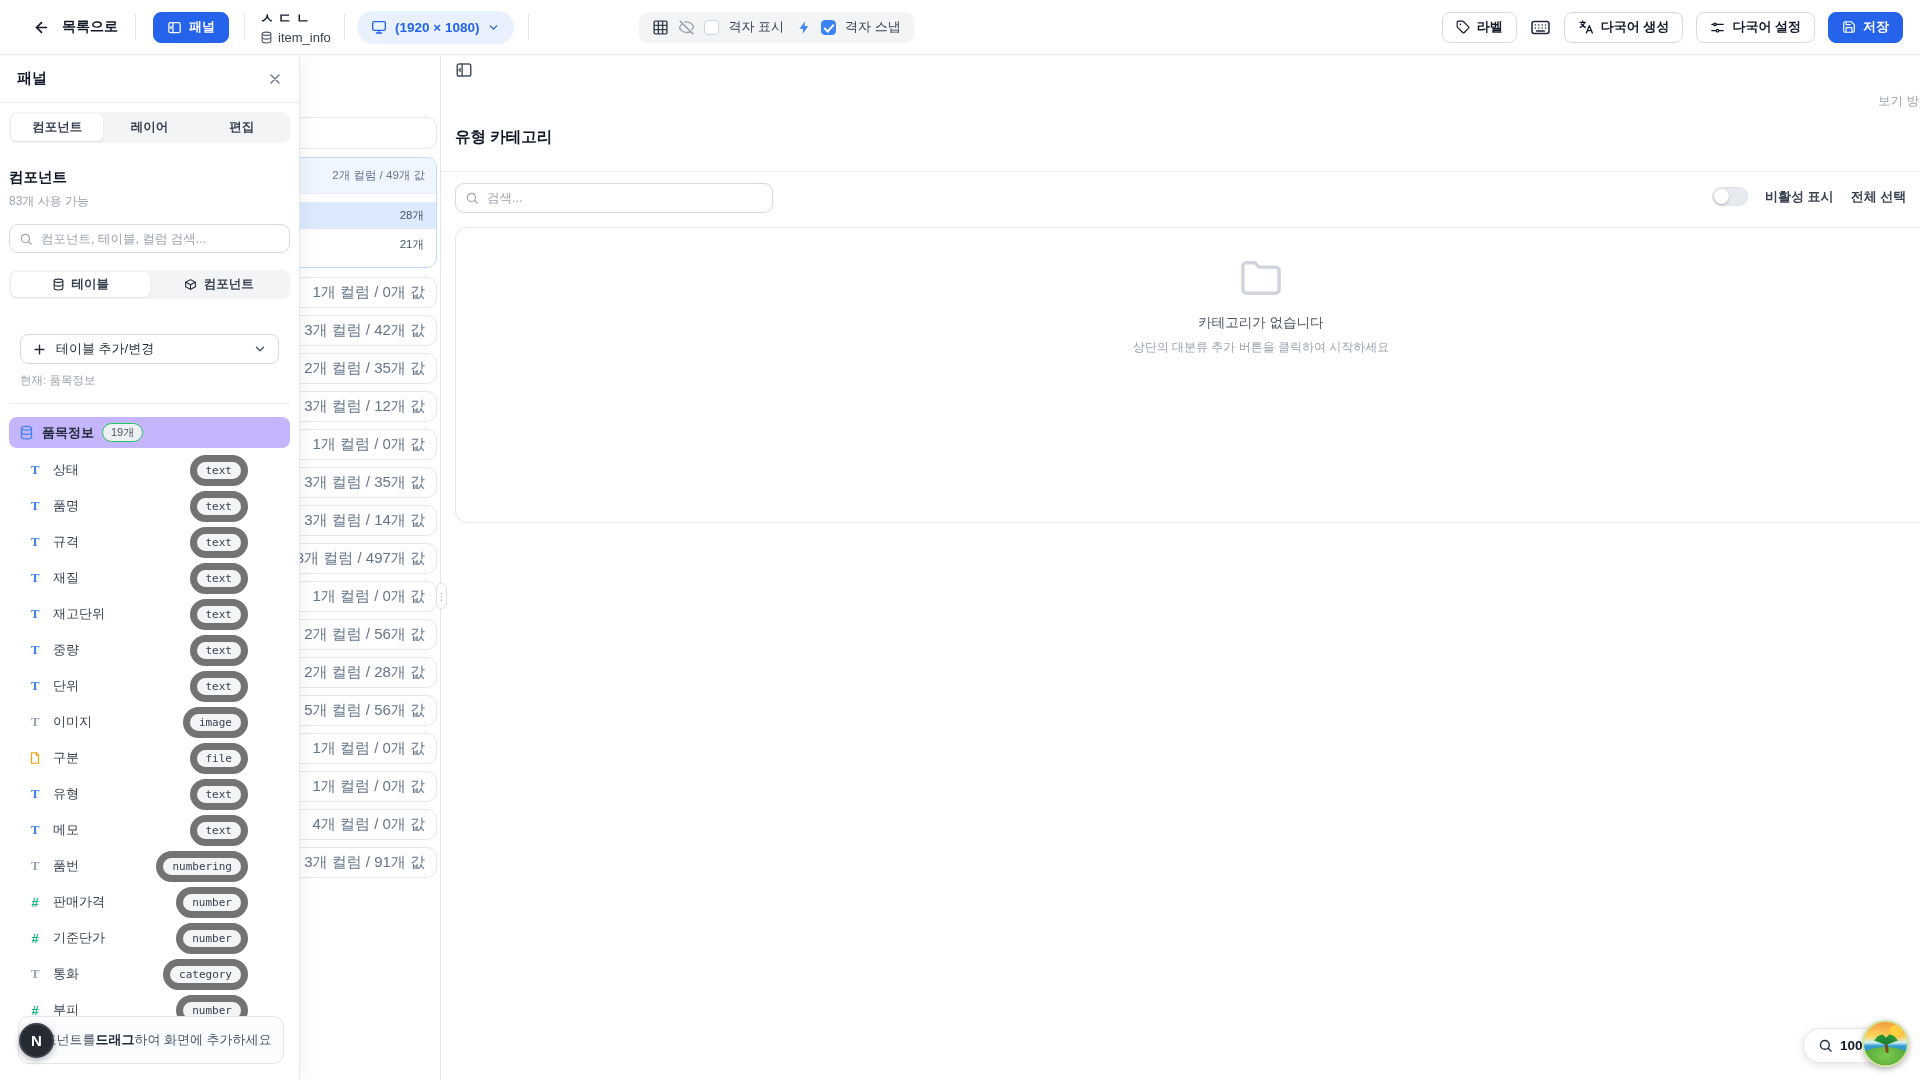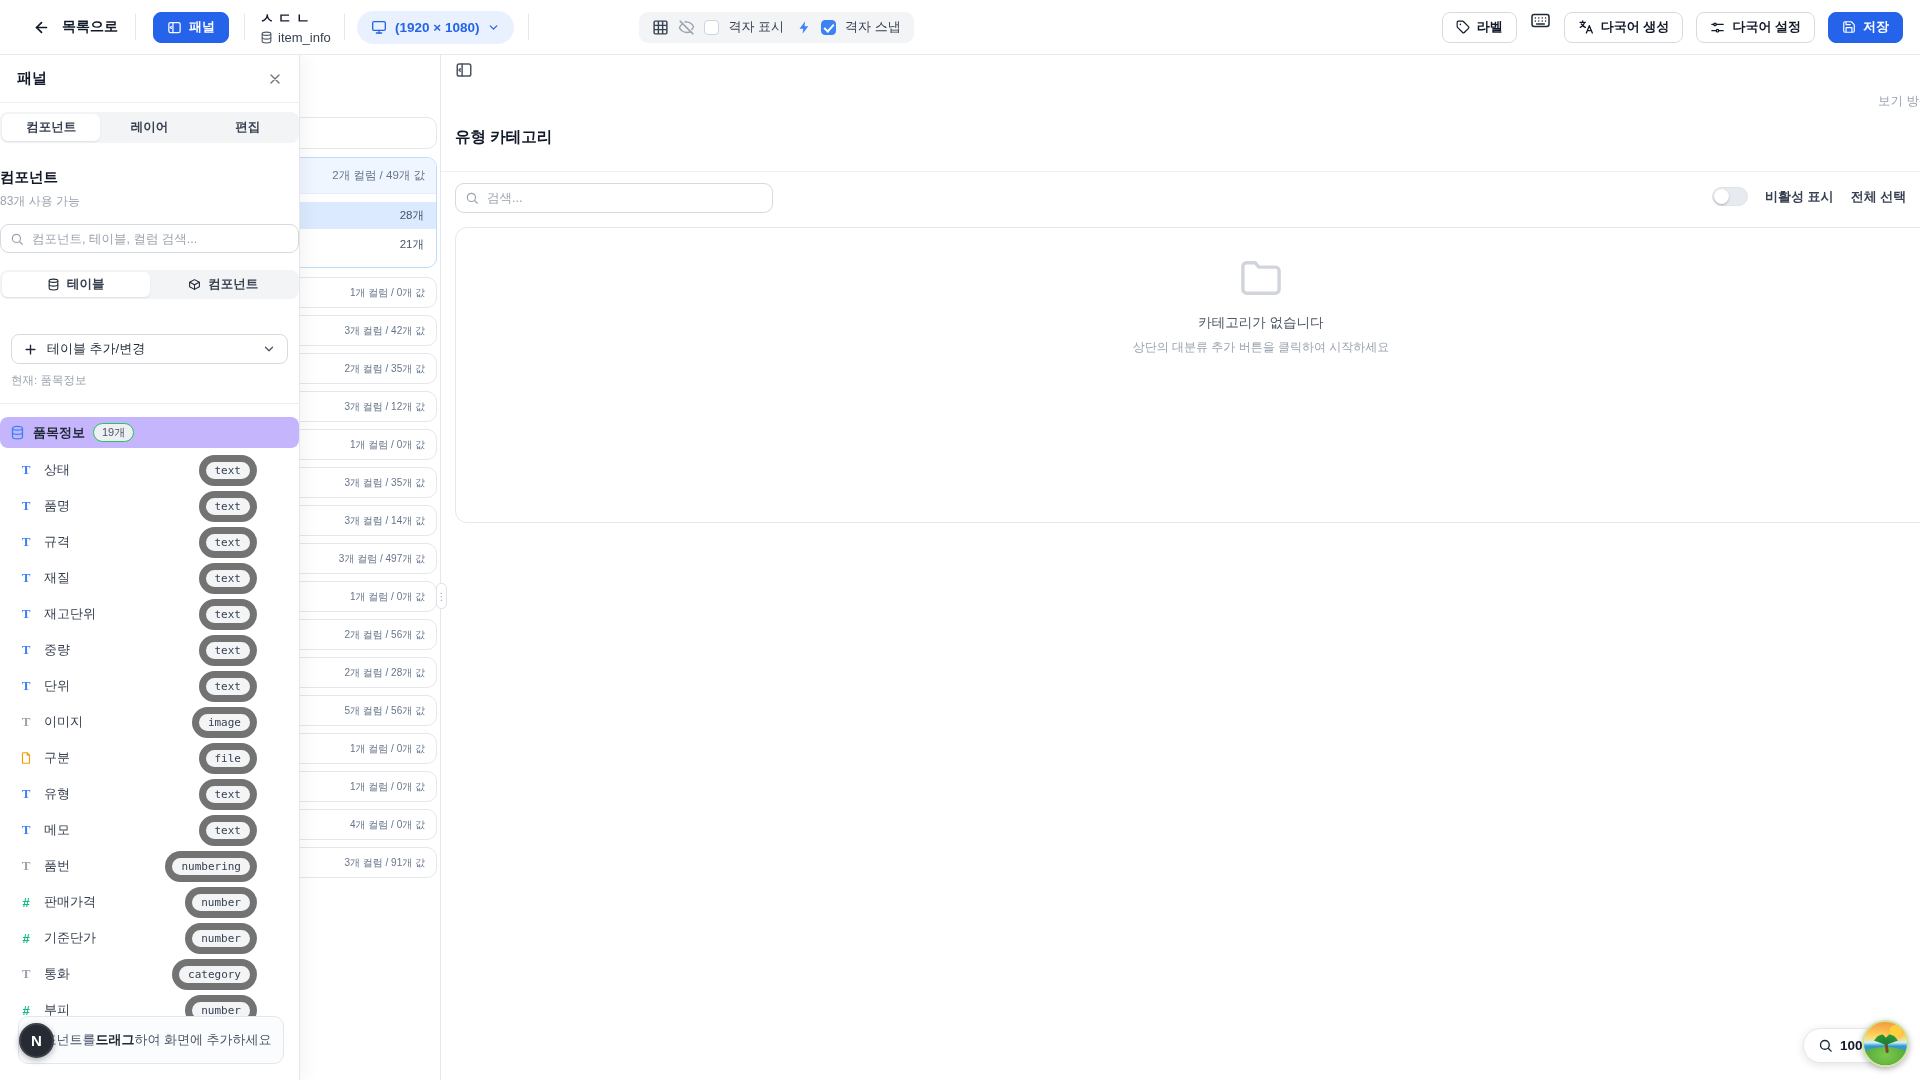--- a/index.html
+++ b/index.html
@@ -19,42 +19,42 @@
   .t-clip{height:17px;overflow:hidden;font-weight:800;font-size:14px;letter-spacing:4px;color:#0f172a;line-height:17px;}
   .t-table{display:flex;align-items:center;gap:5px;font-size:13px;color:#374151;}
   .res-pill{height:33px;border-radius:17px;background:#e9f1ff;color:#2563eb;display:flex;
     align-items:center;gap:8px;padding:0 14px;font-size:13.5px;font-weight:600;cursor:pointer;}
   .grid-group{height:31px;border-radius:9px;background:#f3f4f6;display:flex;align-items:center;
     gap:9px;padding:0 13px;font-size:13px;color:#374151;}
   .chk{width:15px;height:15px;border-radius:4px;border:1.5px solid #cbd5e1;background:#fff;display:inline-block;}
   .chk.on{background:#3b82f6;border-color:#3b82f6;position:relative;}
   .chk.on::after{content:"";position:absolute;left:4px;top:1px;width:4px;height:8px;
     border:solid #fff;border-width:0 2px 2px 0;transform:rotate(42deg);}
-  .right-group{margin-left:auto;display:flex;align-items:flex-start;gap:13px;}
+  .right-group{margin-left:auto;display:flex;align-items:center;gap:13px;}
   .icon-btn{display:inline-flex;align-items:center;justify-content:center;cursor:pointer;color:#1f2937;}
 
   
   .main{position:absolute;top:55px;left:0;right:0;bottom:0;overflow:hidden;}
 
   
   .outline{position:absolute;left:0;top:0;width:441px;bottom:0;background:#fff;border-right:1px solid #e5e7eb;}
   .o-clip{position:absolute;left:247px;top:33px;font-size:12.5px;color:#6b7280;}
   .o-search{position:absolute;left:248px;top:62px;width:189px;height:32px;background:#fff;
     border:1px solid #e5e7eb;border-radius:10px;}
   .sel-card{position:absolute;left:248px;top:102px;width:189px;border:1px solid #bfdbfe;
     border-radius:10px;overflow:hidden;background:#fff;}
   .sel-head{background:#eff6ff;height:36px;display:flex;align-items:center;justify-content:flex-end;
     padding-right:11px;font-size:11.5px;color:#64748b;border-bottom:1px solid #e7eefb;}
   .sel-rows{padding:6px 0 7px;}
   .srow{height:27px;display:flex;align-items:center;justify-content:flex-end;padding-right:12px;
     font-size:11.5px;color:#475569;margin:2px 0;cursor:pointer;}
   .srow.active{background:#dbeafe;}
   .ocard-list{position:absolute;left:248px;top:222px;width:189px;}
   .ocard{height:31px;margin-bottom:7px;border:1px solid #e5e7eb;border-radius:10px;background:#fff;
-    display:flex;align-items:center;justify-content:flex-end;padding-right:11px;font-size:10px;color:#64748b;cursor:pointer;}
+    display:flex;align-items:center;justify-content:flex-end;padding-right:11px;font-size:15px;color:#64748b;cursor:pointer;}
   .grip{position:absolute;left:436px;top:528px;width:11px;height:26px;background:#fff;
     border:1px solid #dfe3e8;border-radius:5px;z-index:5;display:flex;align-items:center;justify-content:center;
     font-size:10px;color:#9aa3af;cursor:col-resize;}
 
   
   .canvas{position:absolute;left:441px;top:0;right:0;bottom:0;background:#fff;overflow:hidden;}
   .cv-panel-btn{position:absolute;left:14px;top:6px;color:#4b5563;cursor:pointer;}
   .view-mode{position:absolute;left:1437px;top:38px;font-size:12.5px;color:#9aa3af;white-space:nowrap;}
   .cv-title{position:absolute;left:14px;top:72px;font-size:15.5px;font-weight:700;color:#111827;}
   .cv-div{position:absolute;left:0;right:0;top:116px;border-top:1px solid #eef0f2;}
@@ -75,21 +75,21 @@
   .empty-title{margin-top:13px;font-size:13.5px;font-weight:500;color:#4b5563;}
   .empty-sub{margin-top:7px;font-size:12px;color:#9aa3af;}
 
   
   .panel{position:absolute;top:55px;left:0;bottom:0;width:300px;background:#fff;z-index:10;
     border-right:1px solid #e5e7eb;box-shadow:4px 0 18px rgba(15,23,42,.05);}
   .p-head{height:48px;display:flex;align-items:center;justify-content:space-between;
     padding:0 16px 0 17px;border-bottom:1px solid #eceef2;}
   .p-title{font-size:15px;font-weight:700;}
   .p-close{color:#6b7280;cursor:pointer;display:flex;}
-  .p-body{padding:9px 0 0;}
+  .p-body{padding:9px 9px 0;}
   .tabstrip{height:31px;background:#f3f4f6;border-radius:8px;padding:2px;display:flex;}
   .tab{flex:1;display:flex;align-items:center;justify-content:center;font-size:12.5px;font-weight:600;
     color:#374151;border-radius:6px;cursor:pointer;}
   .tab.active{background:#fff;box-shadow:0 1px 2px rgba(0,0,0,.08);}
   .sec-title{margin-top:25px;font-size:14.5px;font-weight:700;}
   .sec-sub{margin-top:6px;font-size:12px;color:#9aa3af;}
   .p-search{margin-top:14px;height:29px;}
   .modestrip{margin-top:17px;height:29px;background:#f3f4f6;border-radius:8px;padding:2px;display:flex;text-align:center;}
   .mode{flex:1;display:flex;align-items:center;justify-content:center;gap:7px;font-size:12.5px;
     font-weight:600;color:#374151;border-radius:6px;cursor:pointer;}

